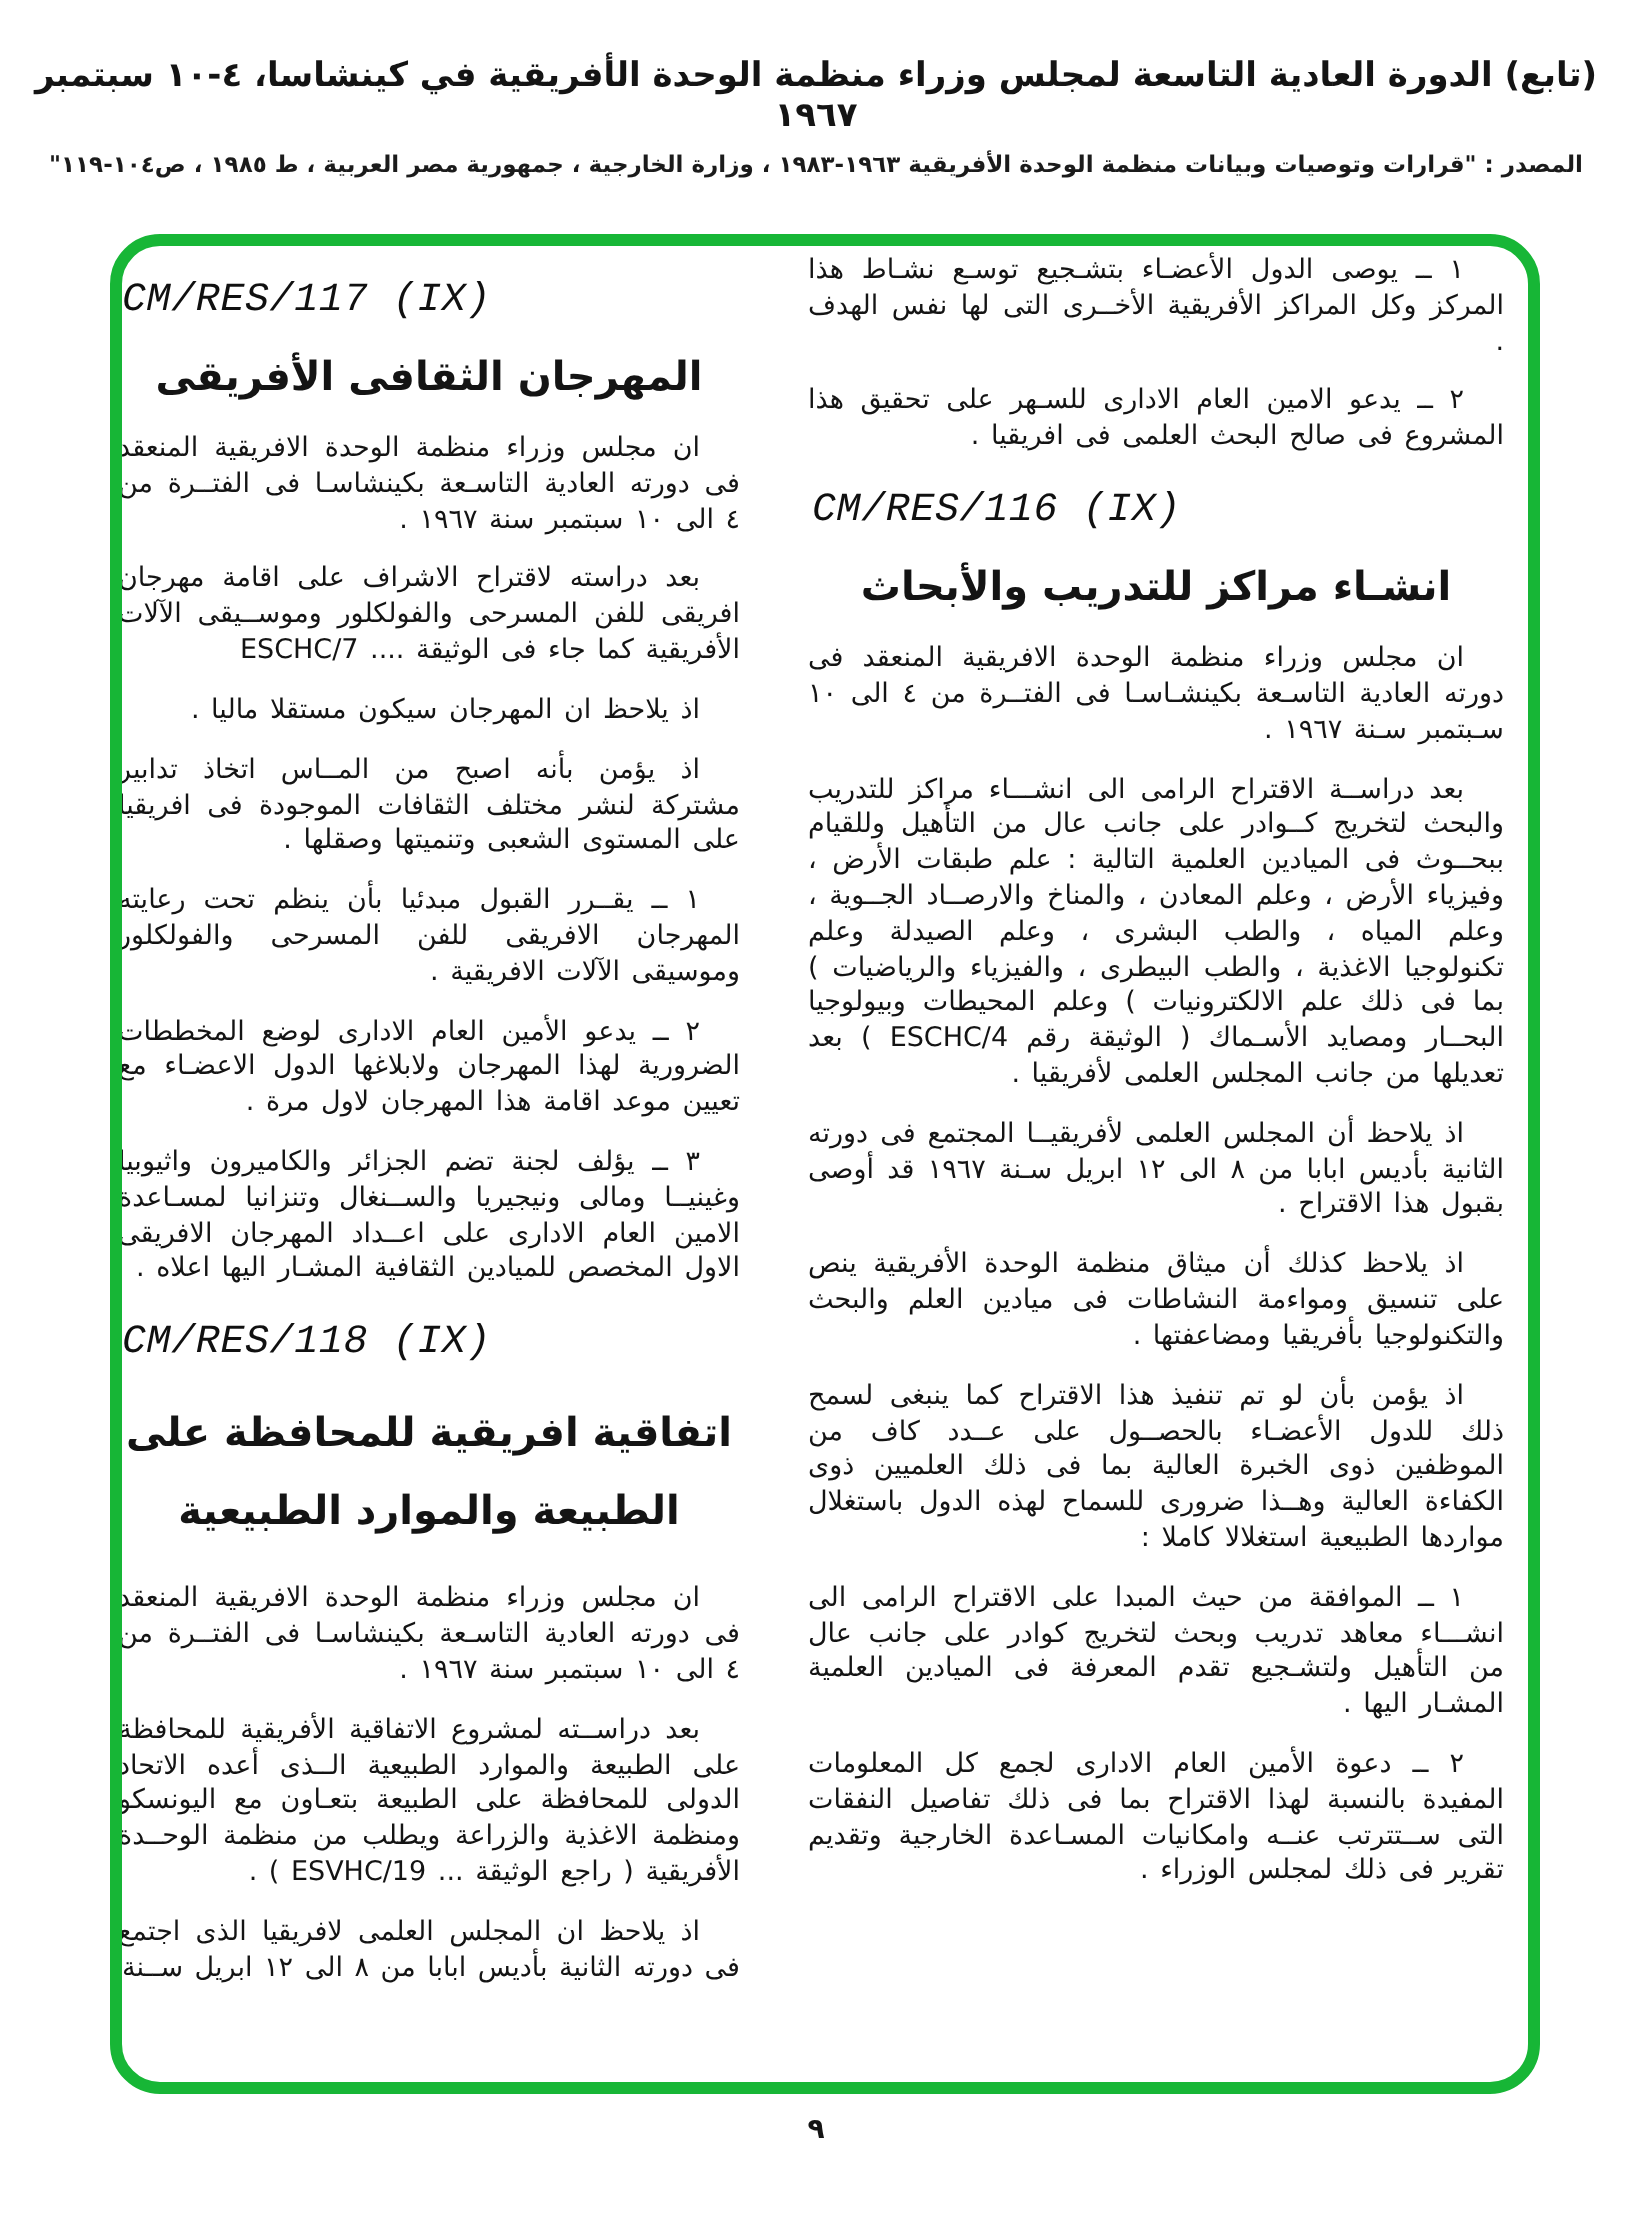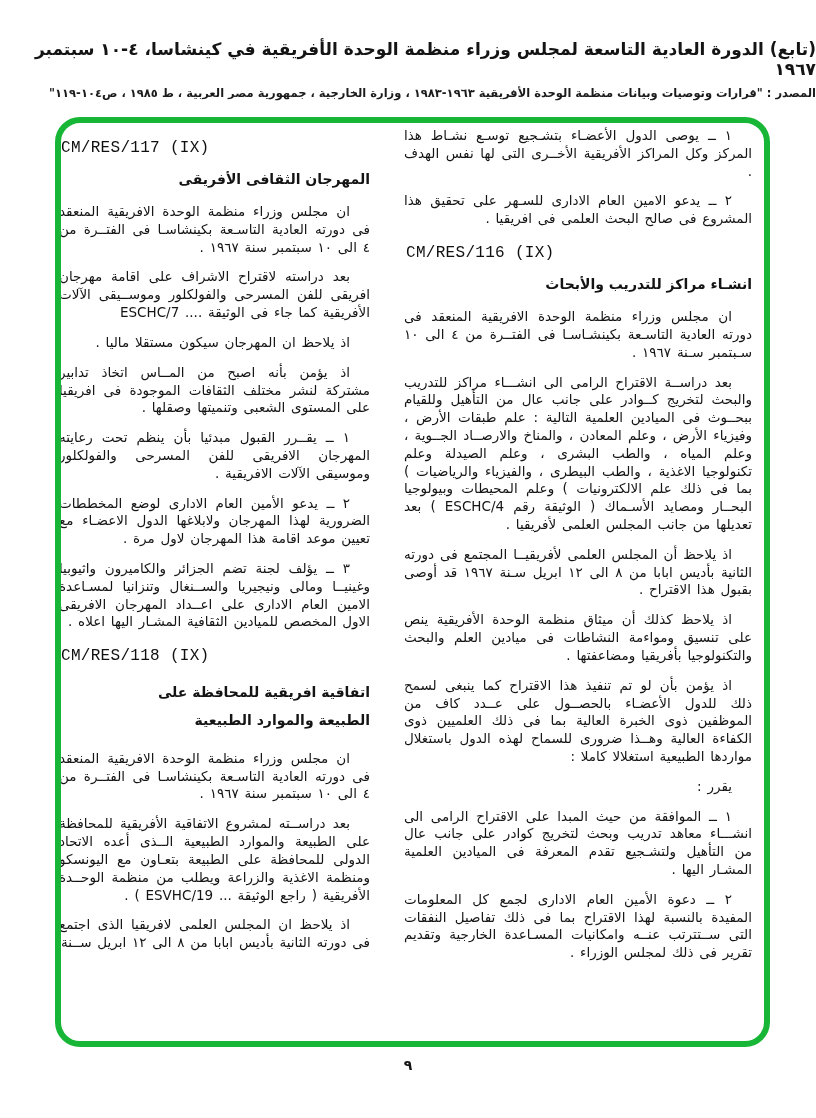--- a/index.html
+++ b/index.html
@@ -1,20 +1,20 @@
 <!DOCTYPE html>
 <html lang="ar"><head>
 <meta charset="utf-8">
 <style>
   html,body{margin:0;padding:0;}
   body{
     width:816px;height:1118px;background:#ffffff;position:relative;
     font-family:"DejaVu Sans",sans-serif;color:#141414;overflow:hidden;
   }
-  .header{padding-top:39px;direction:rtl;}
+  .header{padding-top:28px;text-align:center;direction:rtl;}
   .header-title{
     font-size:17px;font-weight:bold;letter-spacing:.2px;
     font-family:"DejaVu Sans",sans-serif;
   }
   .header-source{
     margin-top:7px;font-size:11.5px;font-weight:bold;color:#1b1b1b;
   }
   .content-frame{
     box-sizing:border-box;position:absolute;left:55px;top:117px;
     width:715px;height:930px;border:6px solid #17b636;border-radius:25px;
@@ -23,26 +23,27 @@
   .columns{display:flex;direction:rtl;gap:34px;height:100%;}
   .col{direction:rtl;}
   .col-right{width:348px;flex:0 0 348px;}
   .col-left{width:311px;flex:0 0 311px;}
   .para{
     font-size:13.5px;line-height:1.32;text-align:justify;
     margin:0 0 12px 0;text-indent:20px;word-spacing:1.5px;
   }
   .res{
     direction:ltr;text-align:left;font-family:"Liberation Mono",monospace;
-    font-size:16px;color:#101010;margin:16px 0 14px 2px;text-indent:0;
+    font-size:20px;color:#101010;margin:16px 0 14px 2px;text-indent:0;
     letter-spacing:.3px;
+    font-style:italic;
   }
   .res-first{margin-top:12px;}
   .sec-title{
-    text-align:right;font-weight:bold;font-size:14px;margin:0 0 16px 0;
+    text-align:center;font-weight:bold;font-size:20px;margin:0 0 16px 0;
     text-indent:0;
   }
   .sec-title-2l div{line-height:1.95;}
   .page-number{
     position:absolute;left:0;right:0;top:1057px;text-align:center;
     font-weight:bold;font-size:14px;
   }
 </style>
 </head>
 <body>
@@ -58,21 +59,20 @@
     <div class="col col-right">
       <p class="para">١ ــ يوصى الدول الأعضـاء بتشـجيع توسـع نشـاط هذا المركز وكل المراكز الأفريقية الأخــرى التى لها نفس الهدف .</p>
       <p class="para">٢ ــ يدعو الامين العام الادارى للسـهر على تحقيق هذا المشروع فى صالح البحث العلمى فى افريقيا .</p>
       <div class="res">CM/RES/116 (IX)</div>
       <div class="sec-title">انشـاء مراكز للتدريب والأبحاث</div>
       <p class="para">ان مجلس وزراء منظمة الوحدة الافريقية المنعقد فى دورته العادية التاسـعة بكينشـاسـا فى الفتــرة من ٤ الى ١٠ سـبتمبر سـنة ١٩٦٧ .</p>
       <p class="para">بعد دراســة الاقتراح الرامى الى انشـــاء مراكز للتدريب والبحث لتخريج كــوادر على جانب عال من التأهيل وللقيام ببحــوث فى الميادين العلمية التالية : علم طبقات الأرض ، وفيزياء الأرض ، وعلم المعادن ، والمناخ والارصــاد الجــوية ، وعلم المياه ، والطب البشرى ، وعلم الصيدلة وعلم تكنولوجيا الاغذية ، والطب البيطرى ، والفيزياء والرياضيات ) بما فى ذلك علم الالكترونيات ) وعلم المحيطات وبيولوجيا البحــار ومصايد الأسـماك ( الوثيقة رقم ESCHC/4 ) بعد تعديلها من جانب المجلس العلمى لأفريقيا .</p>
       <p class="para">اذ يلاحظ أن المجلس العلمى لأفريقيــا المجتمع فى دورته الثانية بأديس ابابا من ٨ الى ١٢ ابريل سـنة ١٩٦٧ قد أوصى بقبول هذا الاقتراح .</p>
       <p class="para">اذ يلاحظ كذلك أن ميثاق منظمة الوحدة الأفريقية ينص على تنسيق ومواءمة النشاطات فى ميادين العلم والبحث والتكنولوجيا بأفريقيا ومضاعفتها .</p>
       <p class="para">اذ يؤمن بأن لو تم تنفيذ هذا الاقتراح كما ينبغى لسمح ذلك للدول الأعضـاء بالحصــول على عــدد كاف من الموظفين ذوى الخبرة العالية بما فى ذلك العلميين ذوى الكفاءة العالية وهــذا ضرورى للسماح لهذه الدول باستغلال مواردها الطبيعية استغلالا كاملا :</p>
-      <p class="para">يقرر :</p>
       <p class="para">١ ــ الموافقة من حيث المبدا على الاقتراح الرامى الى انشـــاء معاهد تدريب وبحث لتخريج كوادر على جانب عال من التأهيل ولتشـجيع تقدم المعرفة فى الميادين العلمية المشـار اليها .</p>
       <p class="para">٢ ــ دعوة الأمين العام الادارى لجمع كل المعلومات المفيدة بالنسبة لهذا الاقتراح بما فى ذلك تفاصيل النفقات التى ســتترتب عنــه وامكانيات المسـاعدة الخارجية وتقديم تقرير فى ذلك لمجلس الوزراء .</p>
     </div>
 
     <div class="col col-left">
       <div class="res res-first">CM/RES/117 (IX)</div>
       <div class="sec-title">المهرجان الثقافى الأفريقى</div>
       <p class="para">ان مجلس وزراء منظمة الوحدة الافريقية المنعقد فى دورته العادية التاسـعة بكينشاسـا فى الفتــرة من ٤ الى ١٠ سبتمبر سنة ١٩٦٧ .</p>
       <p class="para">بعد دراسته لاقتراح الاشراف على اقامة مهرجان افريقى للفن المسرحى والفولكلور وموســيقى الآلات الأفريقية كما جاء فى الوثيقة .... ESCHC/7</p>
       <p class="para">اذ يلاحظ ان المهرجان سيكون مستقلا ماليا .</p>

